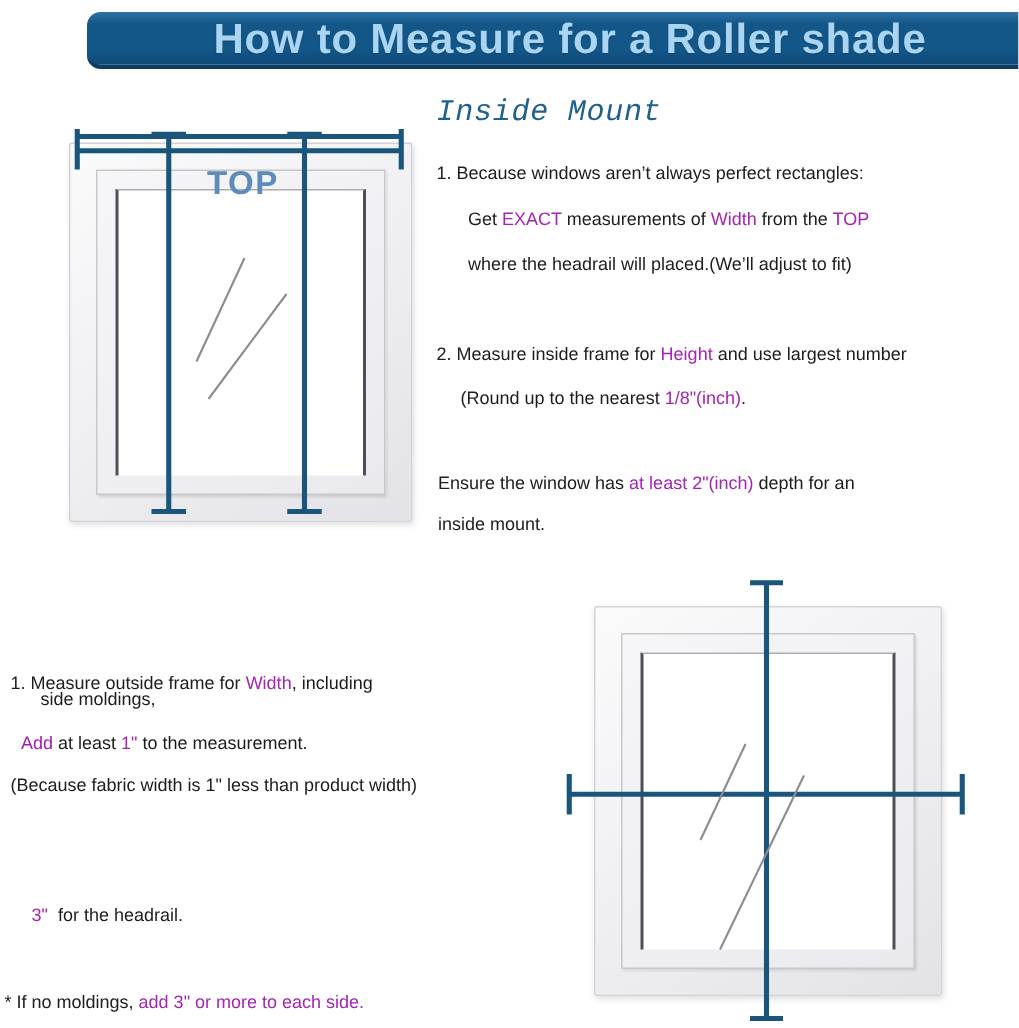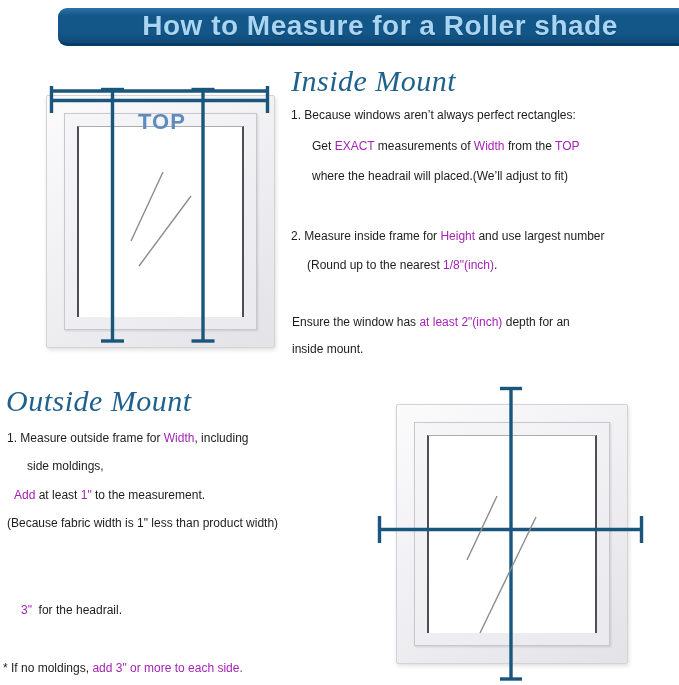--- a/index.html
+++ b/index.html
@@ -8,22 +8,22 @@
 
   
   .banner{position:absolute;left:58px;top:8px;width:644px;height:35px;border-radius:9px;
           background:linear-gradient(180deg,#2e72a5 0%,var(--c-banner_bg,#135688) 22%,var(--c-banner_bg,#135688) 72%,#0f4a79 100%);
           border-bottom:3px solid #0b3c63;
           display:flex;align-items:center;justify-content:center;}
   .banner-title{font-size:28px;font-weight:bold;color:var(--c-banner_text,#a9d4f2);
                 letter-spacing:.5px;text-shadow:0 1px 1px rgba(0,0,0,.25);white-space:nowrap;}
 
   
-  .mount-heading{position:absolute;font-family:Liberation Serif, serif;font-style:italic;
-                 font-size:30px;color:var(--c-heading,#1f618d);letter-spacing:.5px;white-space:nowrap;}
+  .mount-heading{position:absolute;font-family:Liberation Mono, monospace;font-style:italic;
+                 font-size:20px;color:var(--c-heading,#1f618d);letter-spacing:.5px;white-space:nowrap;}
 
   
   .tl{position:absolute;font-size:12px;line-height:20px;color:var(--c-body,#1c1c1c);white-space:pre;}
 
   
   .win{position:absolute;background:linear-gradient(145deg,#fbfbfc 0%,#ededf0 60%,#e3e3e7 100%);
        border:1px solid #d3d3d7;border-radius:2px;box-shadow:1px 2px 4px rgba(0,0,0,.13);}
   .win .mid{position:absolute;inset:17px;background:linear-gradient(145deg,#f6f6f8,#eaeaee);
             border:1px solid #c7c7cc;box-shadow:1px 1px 2px rgba(0,0,0,.12);}
   .win .glass{position:absolute;inset:30px;background:#ffffff;
@@ -98,21 +98,20 @@
 
   <div class="mount-heading" style="left:291px;top:64px;">Inside Mount</div>
   <div class="tl" style="left:291px;top:105px;"><span>1. Because windows aren’t always perfect rectangles:</span></div>
   <div class="tl" style="left:312px;top:166px;"><span>where the headrail will placed.(We’ll adjust to fit)</span></div>
   <div class="tl" style="left:312px;top:136px;"><span>Get </span><span style="color: rgb(164, 36, 180);">EXACT</span><span> measurements of </span><span style="color: rgb(164, 36, 180);">Width</span><span> from the </span><span style="color: rgb(164, 36, 180);">TOP</span></div>
   <div class="tl" style="left:291px;top:226px;"><span>2. Measure inside frame for </span><span style="color: rgb(164, 36, 180);">Height</span><span> and use largest number</span></div>
   <div class="tl" style="left:307px;top:255px;"><span>(Round up to the nearest </span><span style="color: rgb(164, 36, 180);">1/8"(inch)</span><span>.</span></div>
   <div class="tl" style="left:292px;top:312px;"><span>Ensure the window has </span><span style="color: rgb(164, 36, 180);">at least 2"(inch)</span><span> depth for an</span></div>
   <div class="tl" style="left:292px;top:339px;"><span>inside mount.</span></div>
 
-  <div class="mount-heading" style="left:6px;top:384px;">Outside Mount</div>
-  <div class="tl" style="left:7px;top:428px;"><span>1. Measure outside frame for </span><span style="color: rgb(164, 36, 180);">Width</span><span>, including</span></div>
+  <div class="tl" style="left:7px;top:445px;"><span>1. Measure outside frame for </span><span style="color: rgb(164, 36, 180);">Width</span><span>, including</span></div>
   <div class="tl" style="left:27px;top:456px;"><span>side moldings,</span></div>
   <div class="tl" style="left:14px;top:485px;"><span style="color: #a21caf;">Add</span><span> at least </span><span style="color: rgb(164, 36, 180);">1"</span><span> to the measurement.</span></div>
   <div class="tl" style="left:7px;top:513px;"><span>(Because fabric width is 1" less than product width)</span></div>
   <div class="tl" style="left:21px;top:600px;"><span style="color: rgb(164, 36, 180);">3"</span><span>  for the headrail.</span></div>
   <div class="tl" style="left:3px;top:658px;"><span>* If no moldings, </span><span style="color: rgb(164, 36, 180);">add 3" or more to each side.</span></div>
 
 </div>
 
 </body></html>

